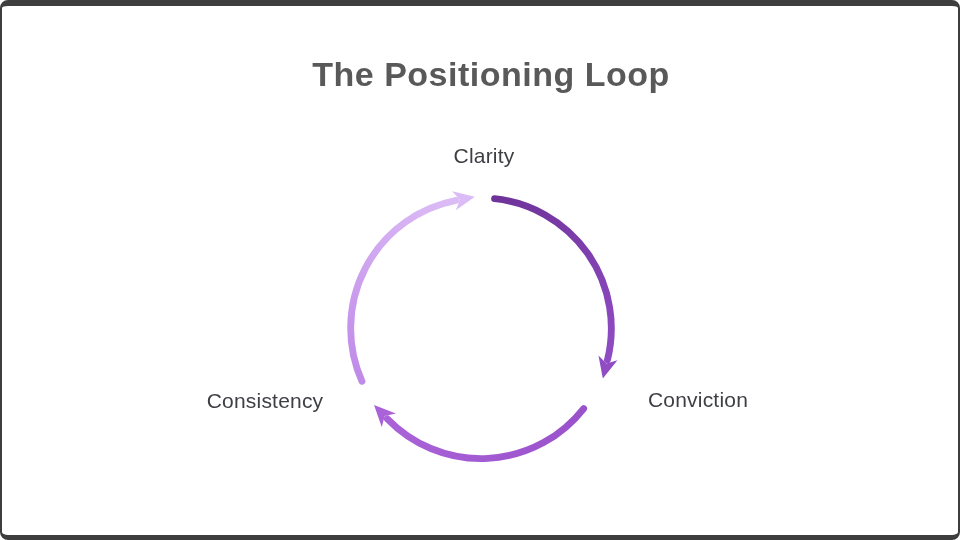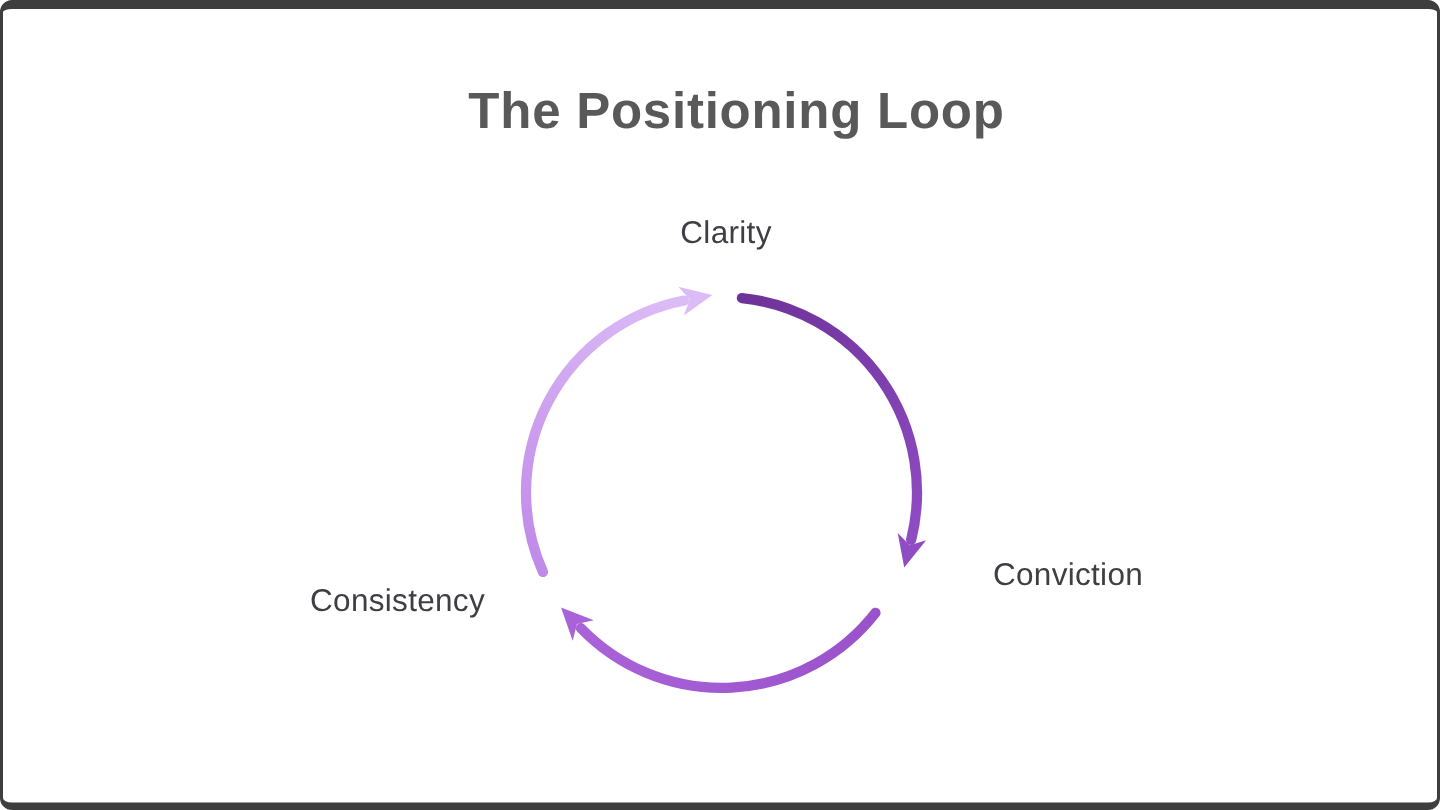--- a/index.html
+++ b/index.html
@@ -43,21 +43,21 @@
   .node-label {
     position: absolute;
     transform: translate(-50%, -50%);
     font-size: 21px;
     font-weight: 500;
     color: #3e3f44;
     letter-spacing: 0.2px;
     white-space: nowrap;
   }
   .node-clarity     { left: 482px; top: 150px; }
-  .node-conviction  { left: 696px; top: 378px; margin-left: 14px; }
+  .node-conviction  { left: 696px; top: 394px; }
   .node-consistency { left: 263px; top: 395px; }
 </style>
 </head>
 <body>
 
 <div class="slide">
 
   <h1 class="slide-title">The Positioning Loop</h1>
 
   <svg class="loop-svg" viewBox="0 0 960 540">

